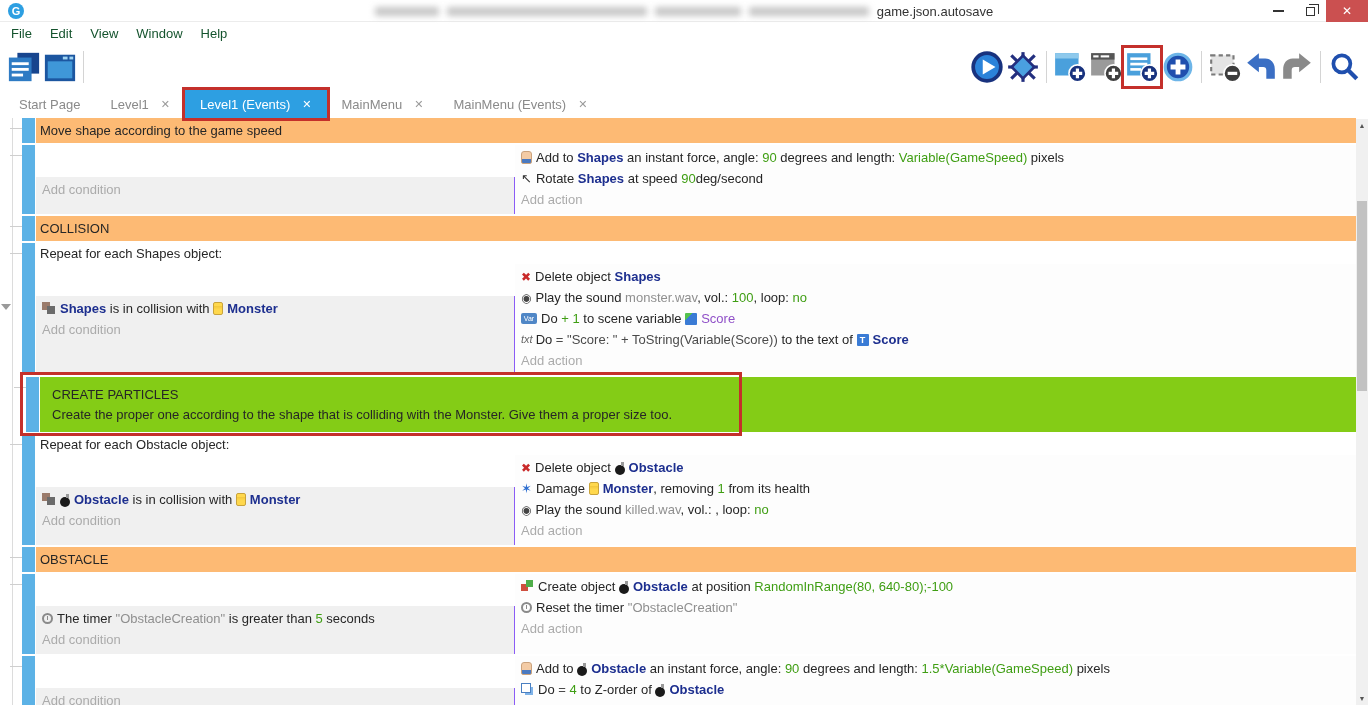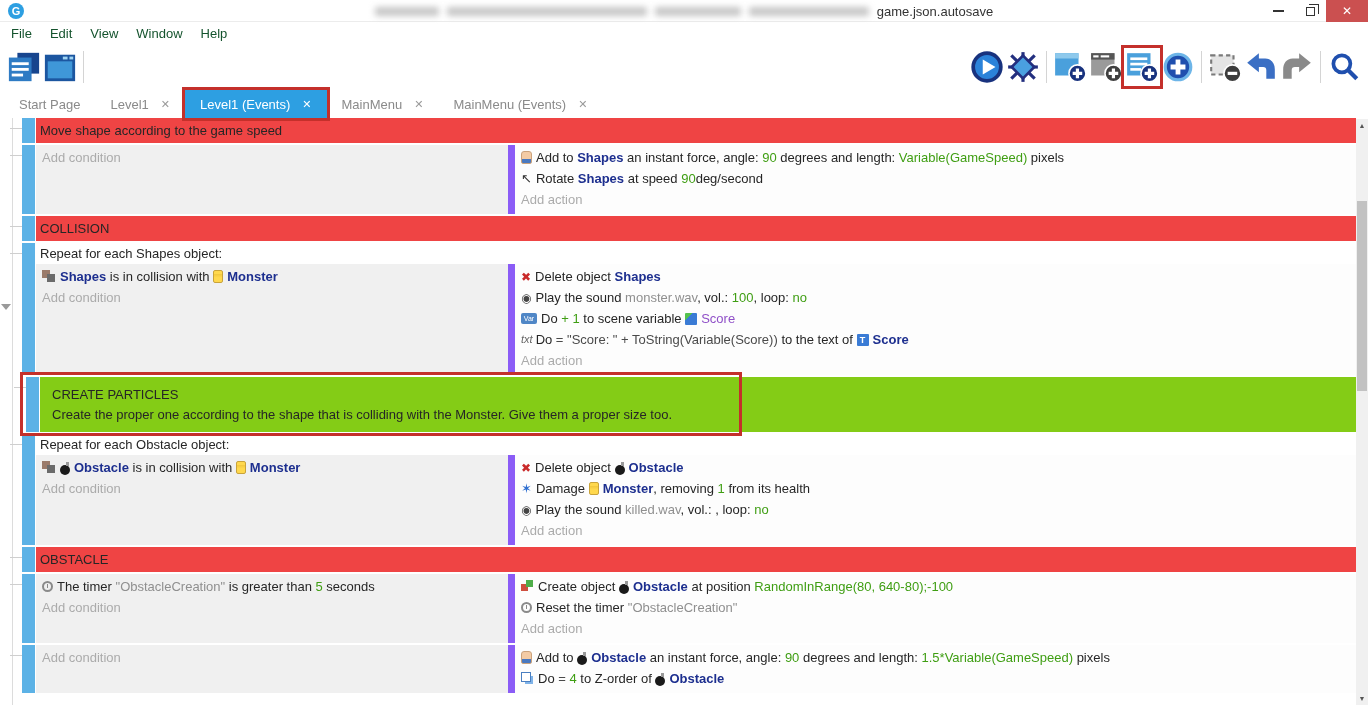--- a/index.html
+++ b/index.html
@@ -34,29 +34,29 @@
   .tab.sel{background:#2d9fe2;color:#fff;outline:3px solid #c4302b;outline-offset:0px;position:relative;z-index:4;}
   .tab.sel .x{color:#fff;}
   
   #events{position:relative;height:587px;margin-right:12px;padding-left:22px;background:#fff;overflow:hidden;}
   #events::before{content:'';position:absolute;left:12px;top:0;bottom:0;width:1px;background:#dcdcdc;}
   .ptr{position:absolute;left:1px;top:186px;width:0;height:0;border-left:5px solid transparent;border-right:5px solid transparent;border-top:6px solid #9a9a9a;}
   .ev{display:flex;position:relative;margin-bottom:2px;}
   .tick{position:absolute;left:-12px;top:10px;width:12px;height:0;border-top:1px solid #cfcfcf;}
   .bar{width:13px;background:#5cb2e6;flex:none;margin-right:1px;}
   .ebody{flex:1;min-width:0;}
-  .comment .ebody{background:#ef4444;padding:3px 0 3px 4px;}
+  .comment .ebody{background:#fdba74;padding:3px 0 3px 4px;}
   .comment.sel .ebody{background:#84cc16;padding:8px 0 7px 12px;}
   .comment.indent{margin-left:4px;}
   .ctitle{line-height:19px;}
   .ctext{line-height:21px;}
   .ann{position:absolute;left:-6px;top:-5px;bottom:-4px;width:722px;border:3px solid #c4302b;pointer-events:none;z-index:5;}
   .ehead{height:21px;line-height:21px;padding-left:4px;background:#fff;}
   .cols{display:flex;}
-  .cond{width:479px;flex:none;background:#f0f0f0;border-right:7px solid #8b5cf6;padding:2px 0 4px;}
+  .cond{width:479px;flex:none;background:#f0f0f0;border-right:1px solid #8b5cf6;padding:2px 0 4px;margin-top:32px;}
   .act{flex:1;background:#fdfdfd;padding:2px 0 4px;min-width:0;}
   .line{padding-left:6px;height:21px;line-height:21px;white-space:nowrap;overflow:hidden;}
   .line.ph{color:#ababab;}
   .sg-p{color:#262626;}
   .sg-o{color:#1d2f8f;font-weight:bold;}
   .sg-v{color:#3f9e13;}
   .sg-m{color:#8f8f8f;}
   .sg-pv{color:#9050c8;}
   .sg-e{color:#4a4a4a;}
   

